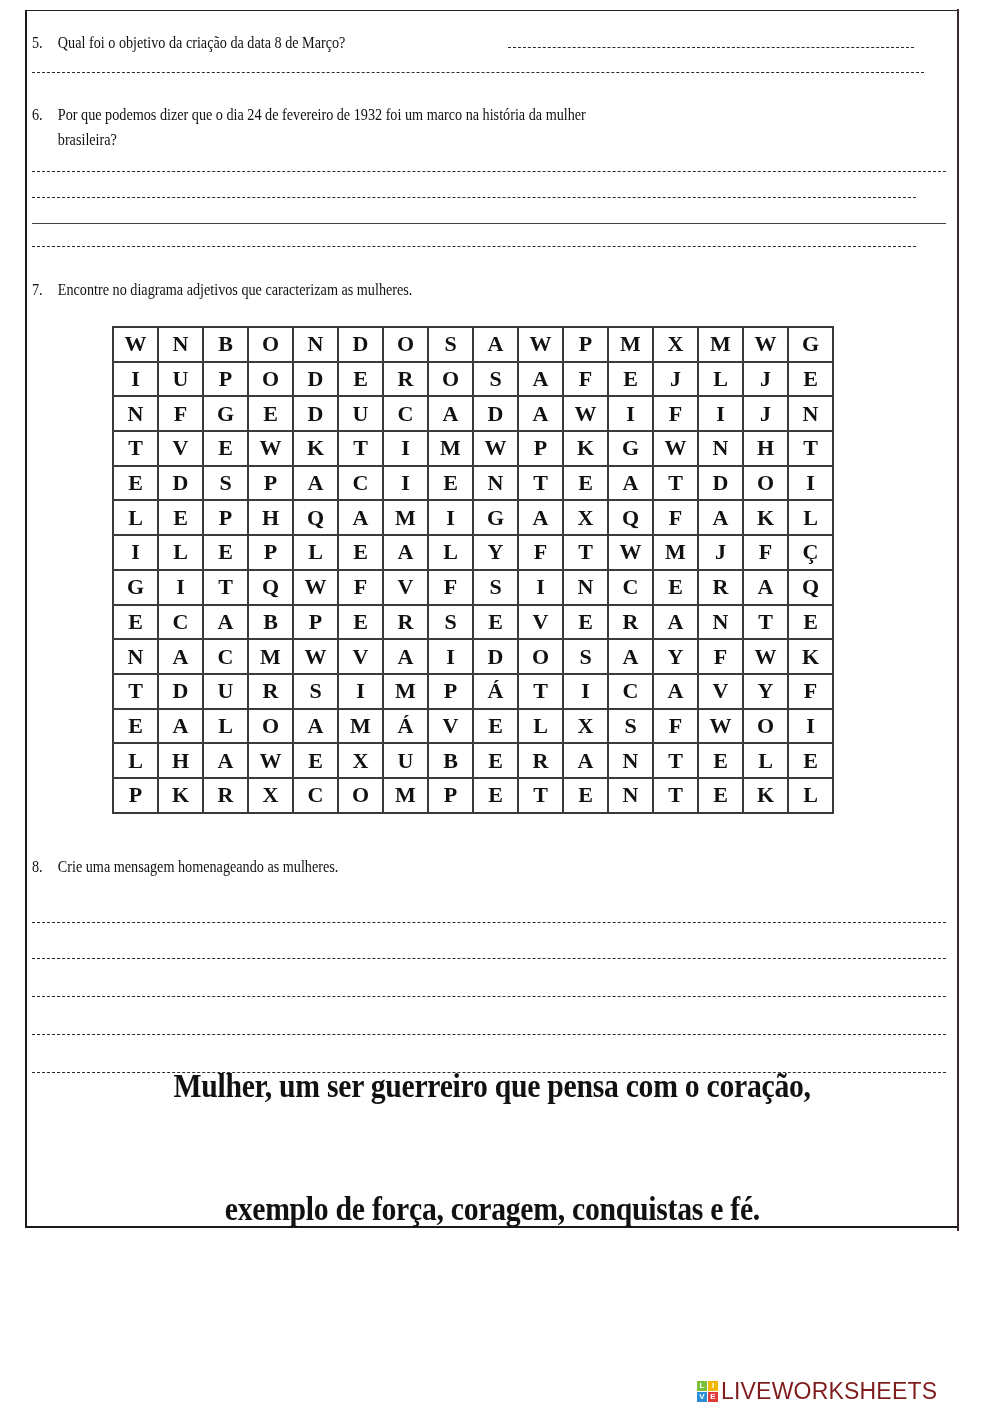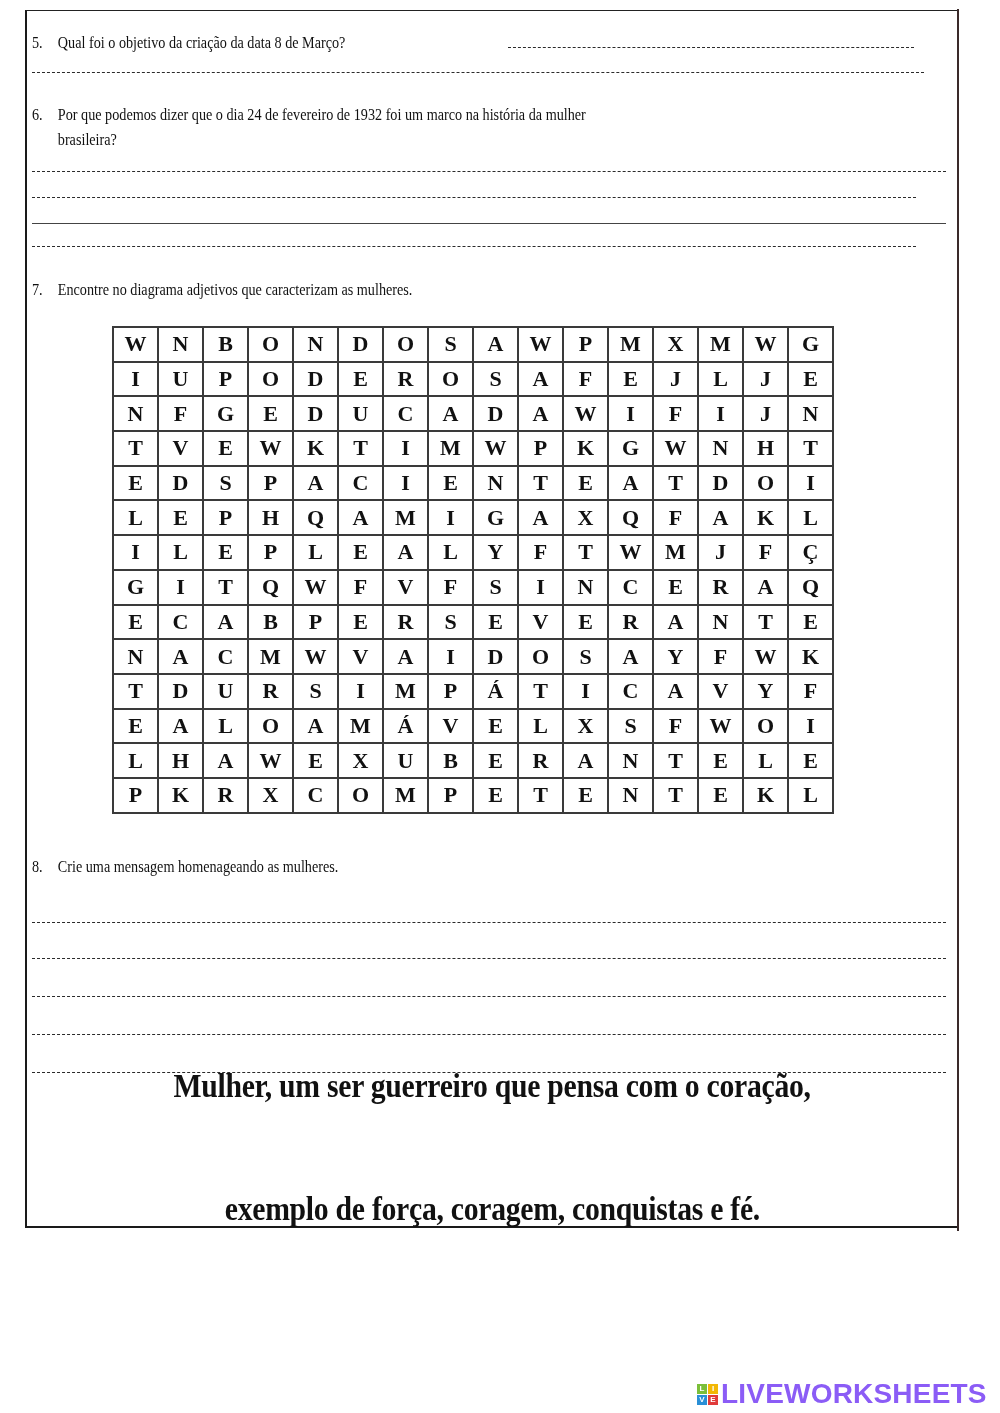--- a/index.html
+++ b/index.html
@@ -20,22 +20,22 @@
     .grid { position: absolute; left: 112px; top: 326px; border-collapse: collapse; border: 2.5px solid #2a2a2a; }
     .grid td { width: 43px; height: 32.7px; border: 2.5px solid #3a3a3a; text-align: center; vertical-align: middle;
       font-family: "Liberation Serif", "DejaVu Serif", serif; font-weight: bold; font-size: 22px; padding: 0; color: #111; }
     .slogan { position: absolute; left: 0; width: 984px; text-align: center; font-weight: bold; font-size: 33px;
       font-family: "Liberation Serif", "DejaVu Serif", serif; letter-spacing: -0.3px; }
     .slogan .inner { display: inline-block; transform: scaleX(0.9); }
     .watermark { position: absolute; left: 697px; top: 1378px; display: flex; align-items: center; }
     .logo-tiles { display: grid; grid-template-columns: 10px 10px; grid-template-rows: 10px 10px; gap: 1px; margin-right: 3px; }
     .tile { font-family: "Liberation Sans", "DejaVu Sans", sans-serif; font-size: 8px; font-weight: bold; color: #fff;
       display: flex; align-items: center; justify-content: center; line-height: 1; }
-    .wm-text { font-family: "Liberation Sans", "DejaVu Sans", sans-serif; font-weight: bold; font-size: 28px;
-      color: #8b5cf6; letter-spacing: 0.2px; }
+    .wm-text { font-family: "Liberation Sans", "DejaVu Sans", sans-serif; font-weight: normal; font-size: 23px;
+      color: #7f1d1d; letter-spacing: 0.2px; }
   </style>
 </head>
 <body>
 
 <div class="page-frame"></div>
 
 <div class="q" style="top:33px;">
   <span class="q-num">5.</span><span>Qual foi o objetivo da criação da data 8 de Março?</span>
 </div>
 <div class="inline-line"></div>

